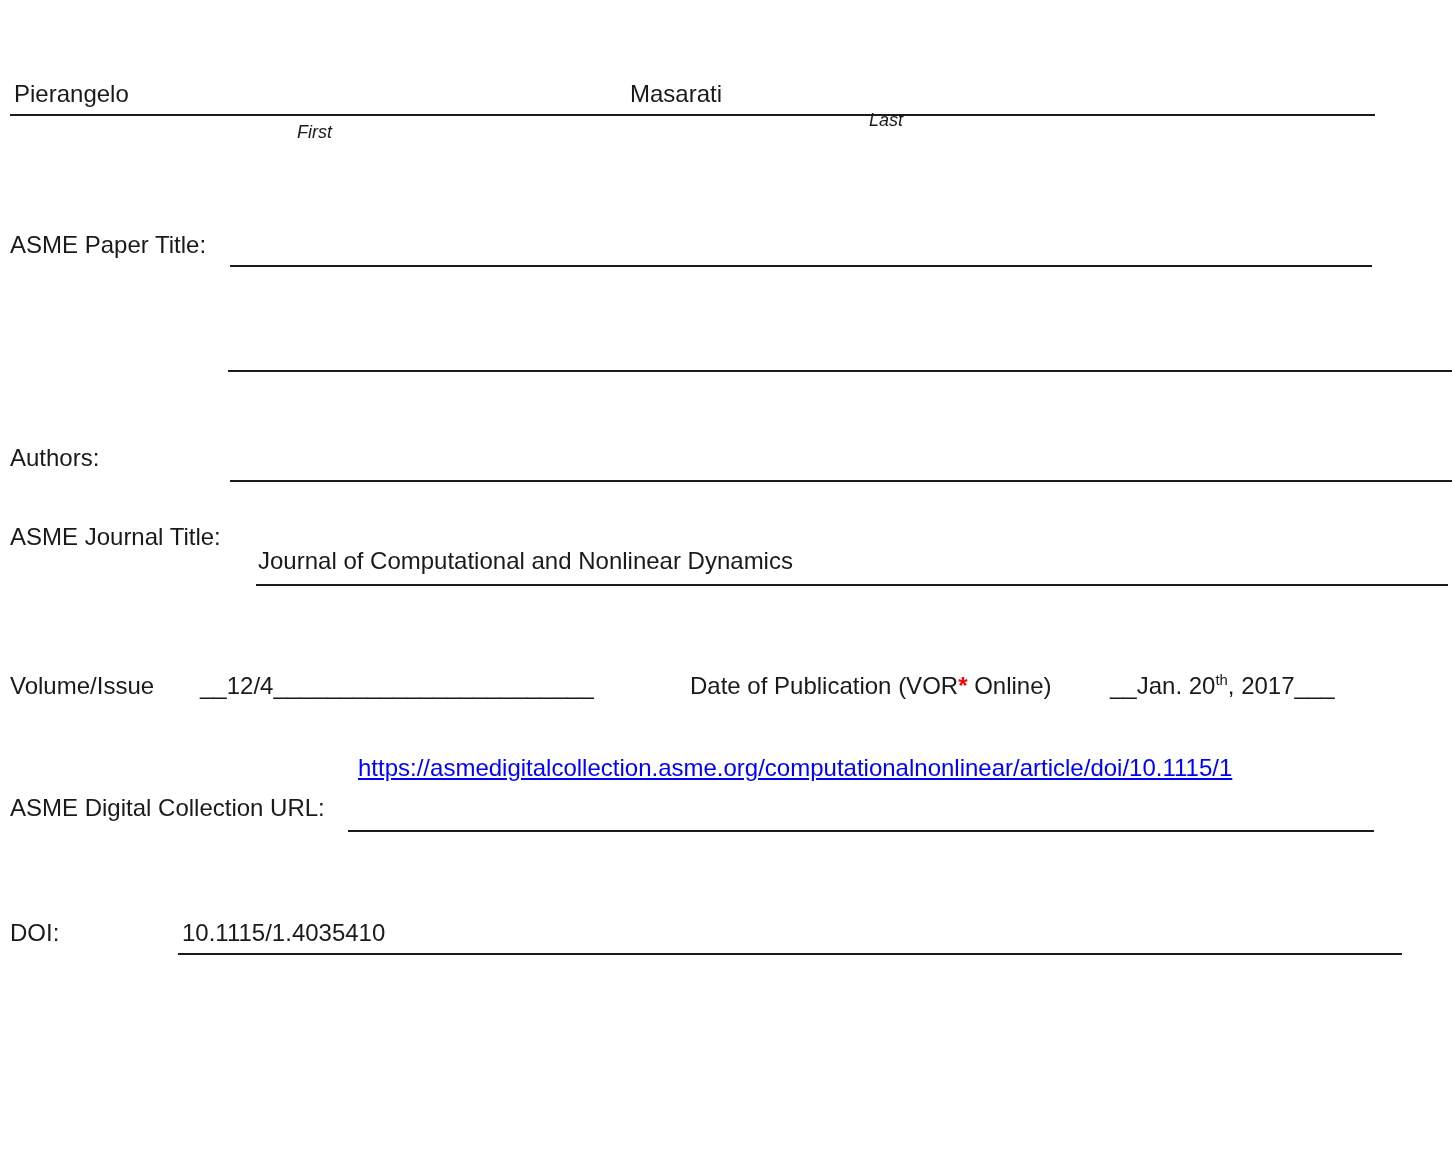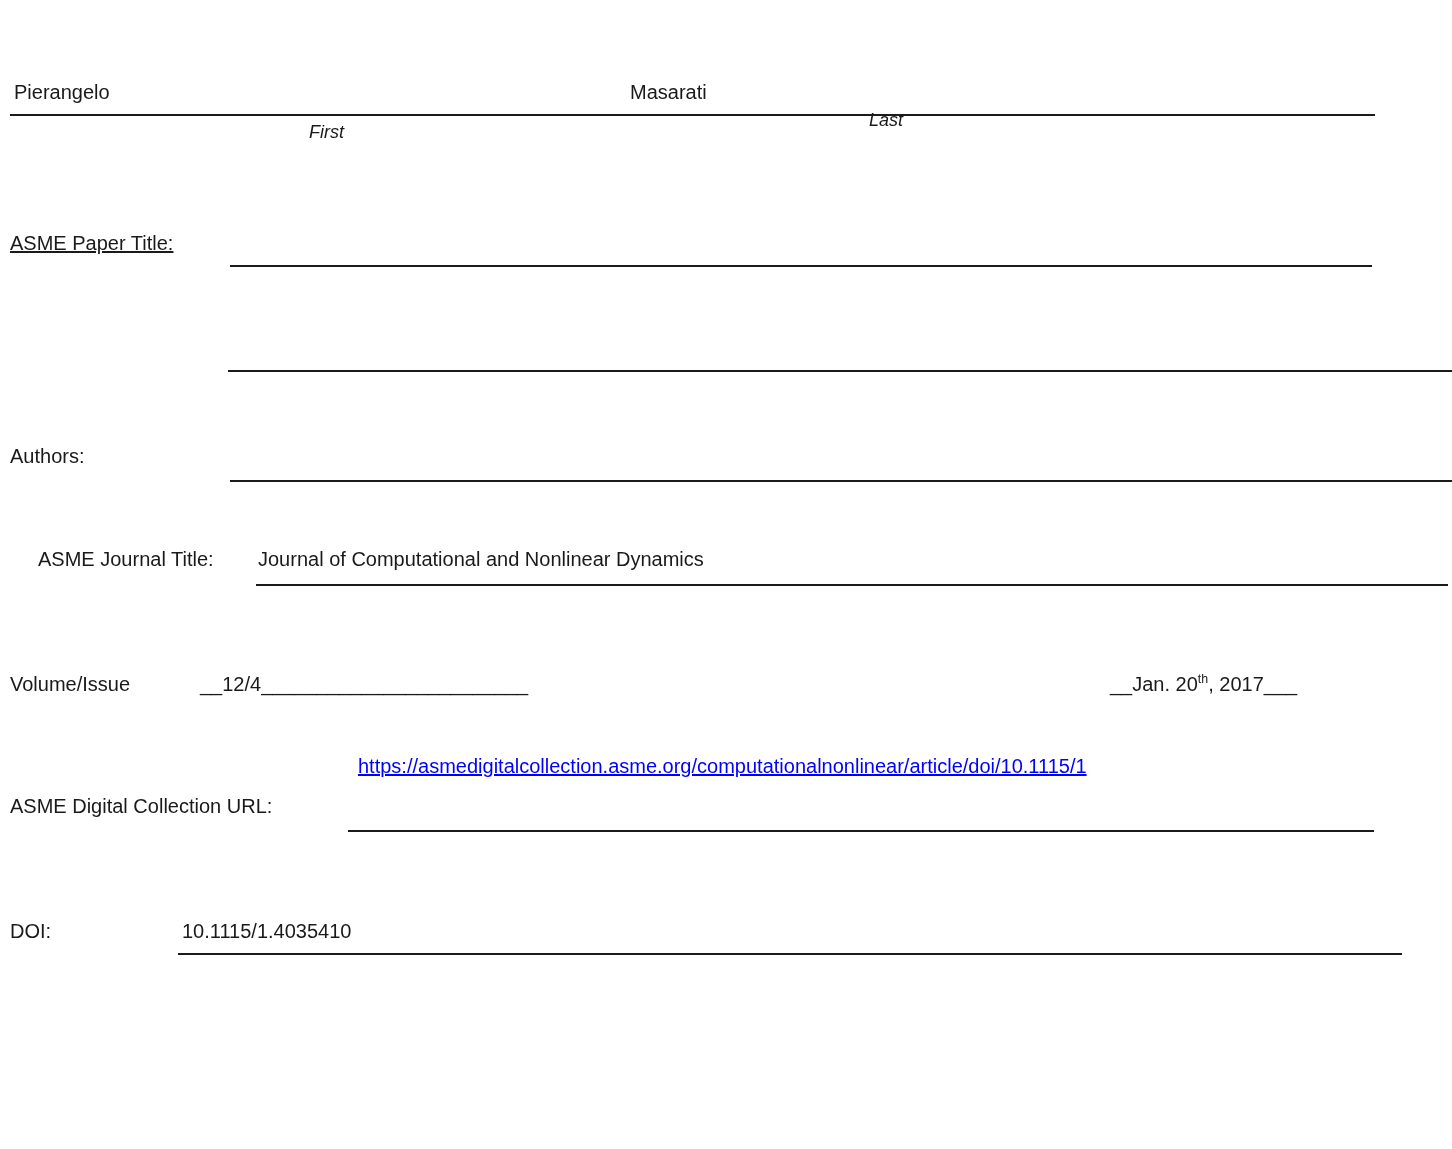--- a/index.html
+++ b/index.html
@@ -7,21 +7,21 @@
     position: relative;
     width: 1452px;
     height: 1149px;
     background: #ffffff;
     font-family: "Liberation Sans", "DejaVu Sans", sans-serif;
     color: var(--text, #1a1a1a);
     overflow: hidden;
   }
   .t {
     position: absolute;
-    font-size: 20px;
+    font-size: 24px;
     line-height: 1.2;
     white-space: pre;
     color: var(--text, #1a1a1a);
   }
   .it {
     position: absolute;
     font-size: 18px;
     font-style: italic;
     white-space: pre;
     color: var(--text, #1a1a1a);
@@ -47,37 +47,38 @@
   }
 </style>
 </head>
 <body>
 
 <div class="page">
 
   <span class="t" style="left:14px; top:80px;">Pierangelo</span>
   <span class="t" style="left:630px; top:80px;">Masarati</span>
   <div class="rule" style="left:10px; top:114px; width:1365px;"></div>
-  <span class="it" style="left:309px; top:122px;">First</span>
+  <span class="it" style="left:297px; top:122px;">First</span>
   <span class="it" style="left:869px; top:110px;text-align:right;">Last</span>
 
-  <span class="t" style="left:10px; top:231px;text-decoration:underline;">ASME Paper Title:</span>
+  <span class="t" style="left:10px; top:231px;">ASME Paper Title:</span>
   <div class="rule" style="left:230px; top:265px; width:1142px;"></div>
   <div class="rule" style="left:228px; top:370px; width:1224px;"></div>
 
   <span class="t" style="left:10px; top:444px;">Authors:</span>
   <div class="rule" style="left:230px; top:480px; width:1222px;"></div>
 
-  <span class="t" style="left:10px; top:547px;margin-left:28px;">ASME Journal Title:</span>
+  <span class="t" style="left:10px; top:523px;">ASME Journal Title:</span>
   <span class="t" style="left:258px; top:547px;">Journal of Computational and Nonlinear Dynamics</span>
   <div class="rule" style="left:256px; top:584px; width:1192px;"></div>
 
   <span class="t" style="left:10px; top:672px;">Volume/Issue</span>
   <span class="t" style="left:200px; top:672px;">__12/4________________________</span>
 
+  <span class="t" style="left:690px; top:672px;"><span>Date of Publication (VOR</span><span class="asterisk">*</span><span> Online)</span></span>
 
   <span class="t" style="left:1110px; top:672px;"><span>__Jan. 20</span><sup class="sp">th</sup><span>, 2017___</span></span>
 
   <span class="t link" style="left:358px; top:754px;">https://asmedigitalcollection.asme.org/computationalnonlinear/article/doi/10.1115/1</span>
   <span class="t" style="left:10px; top:794px;">ASME Digital Collection URL:</span>
   <div class="rule" style="left:348px; top:830px; width:1026px;"></div>
 
   <span class="t" style="left:10px; top:919px;">DOI:</span>
   <span class="t" style="left:182px; top:919px;">10.1115/1.4035410</span>
   <div class="rule" style="left:178px; top:953px; width:1224px;"></div>

